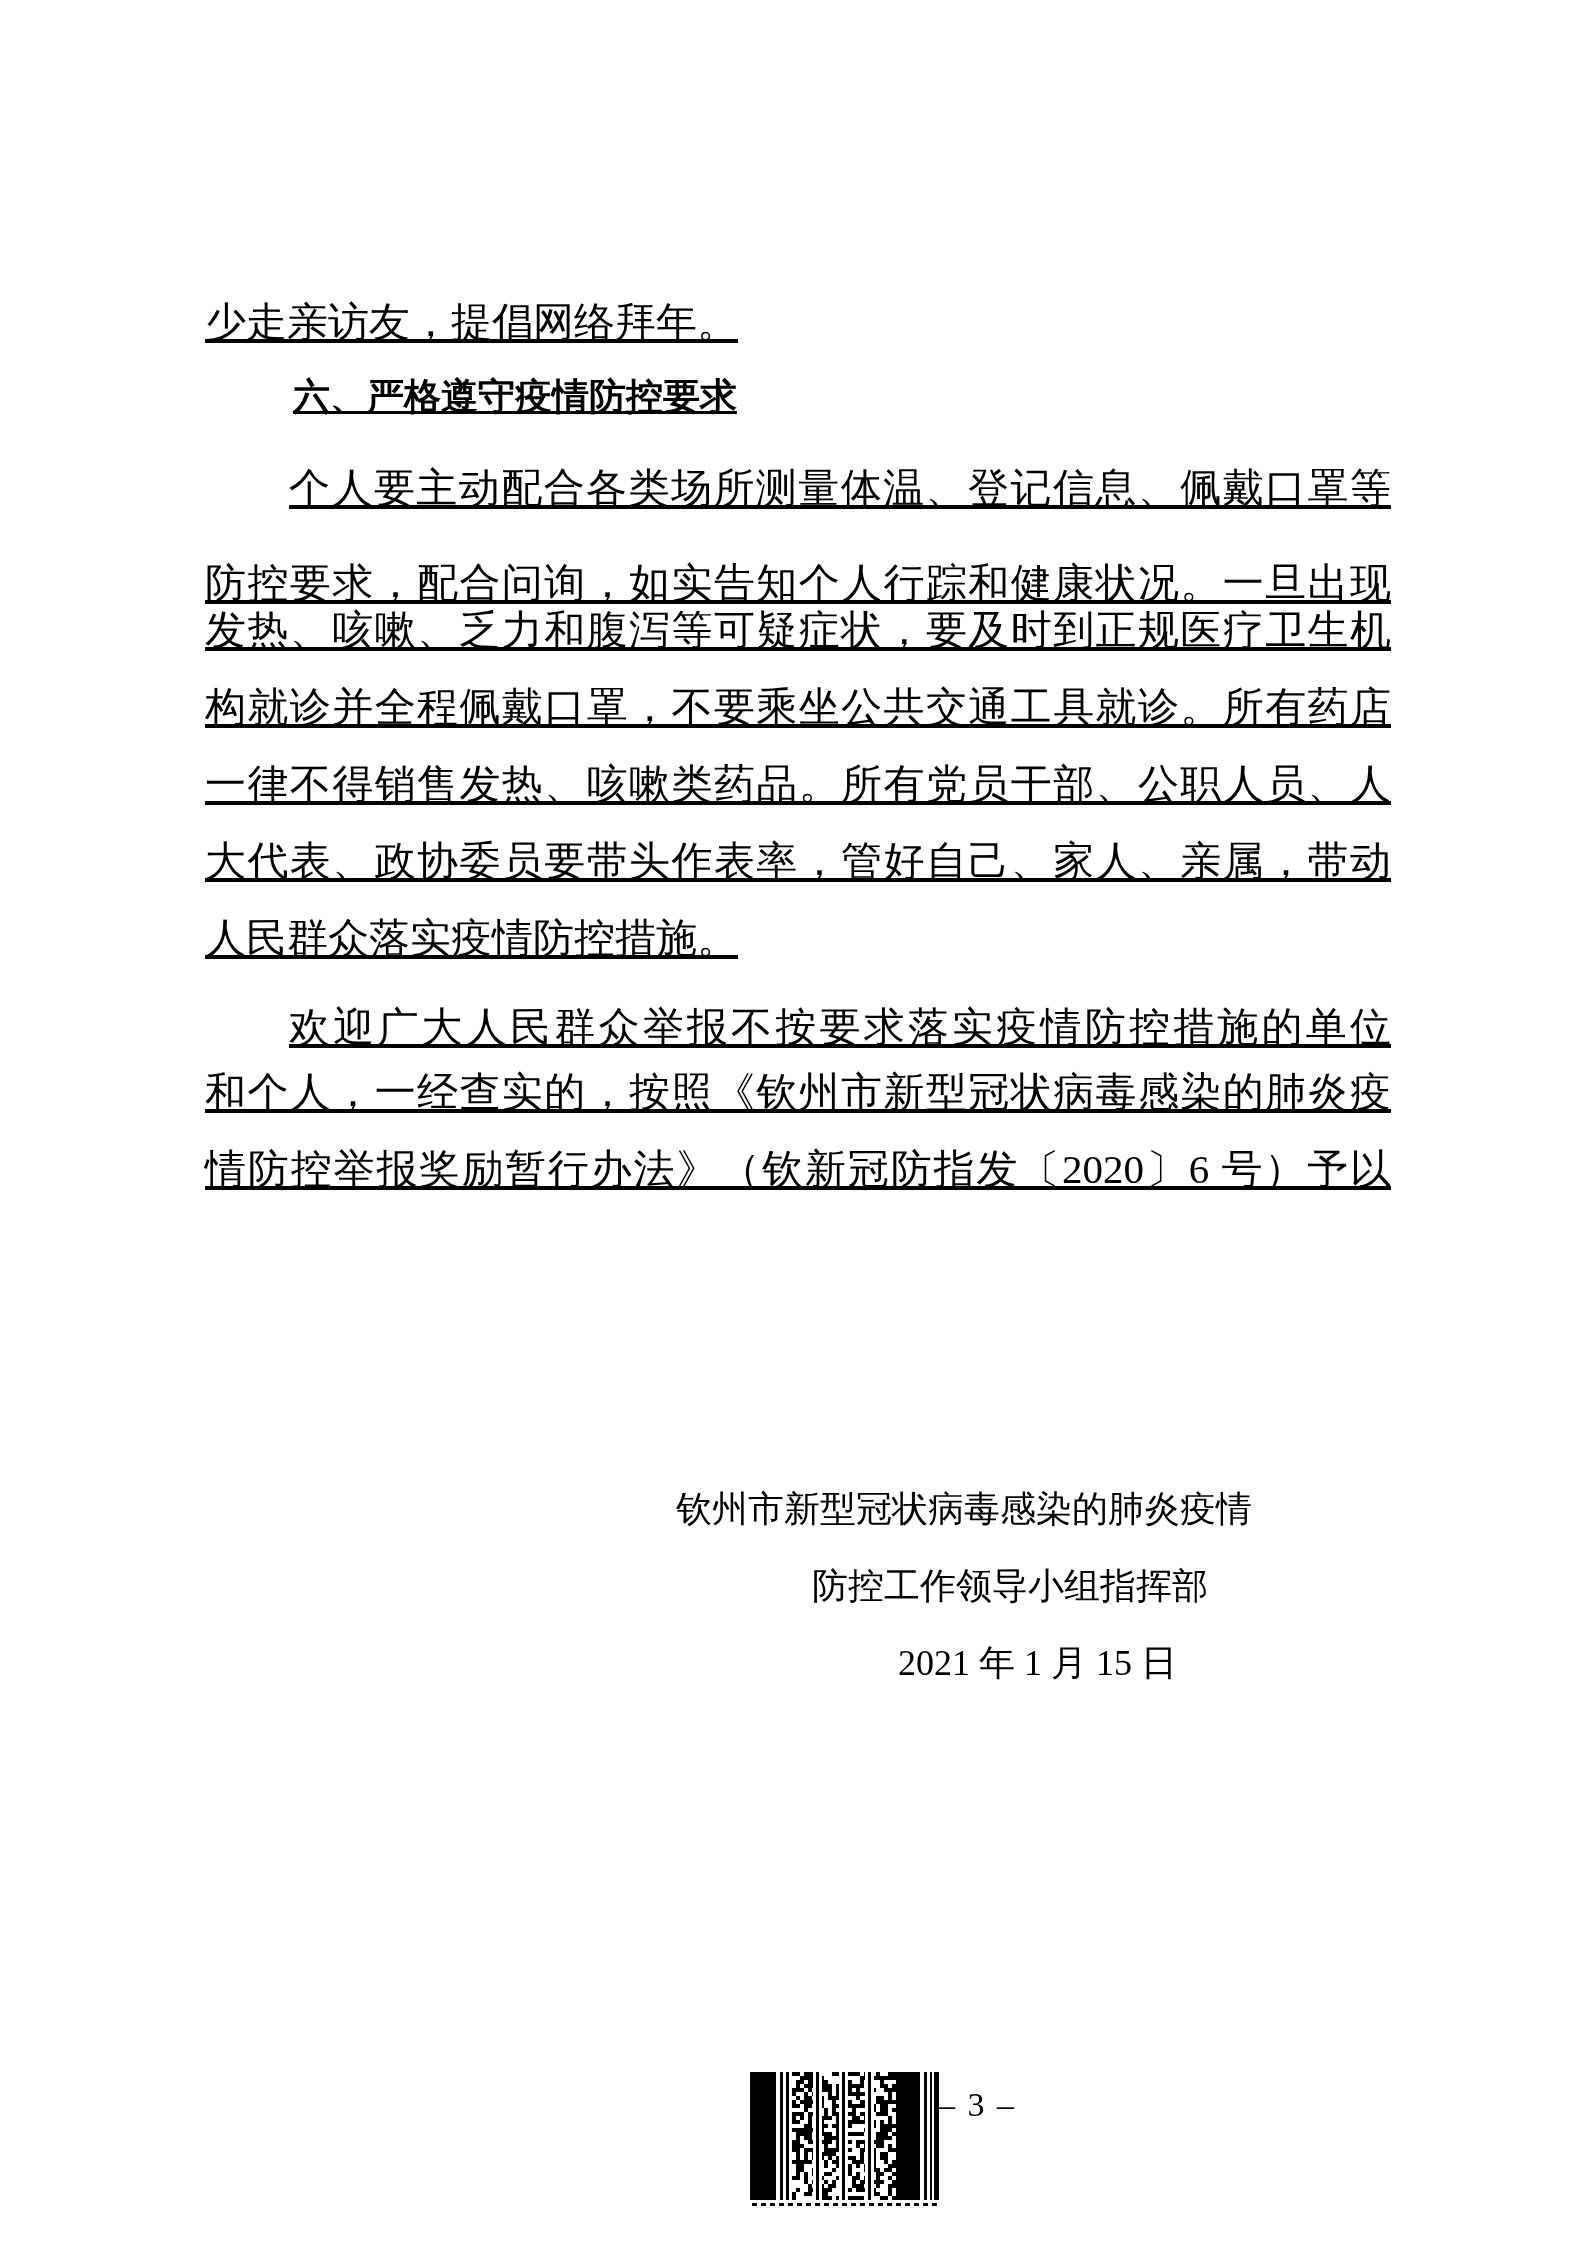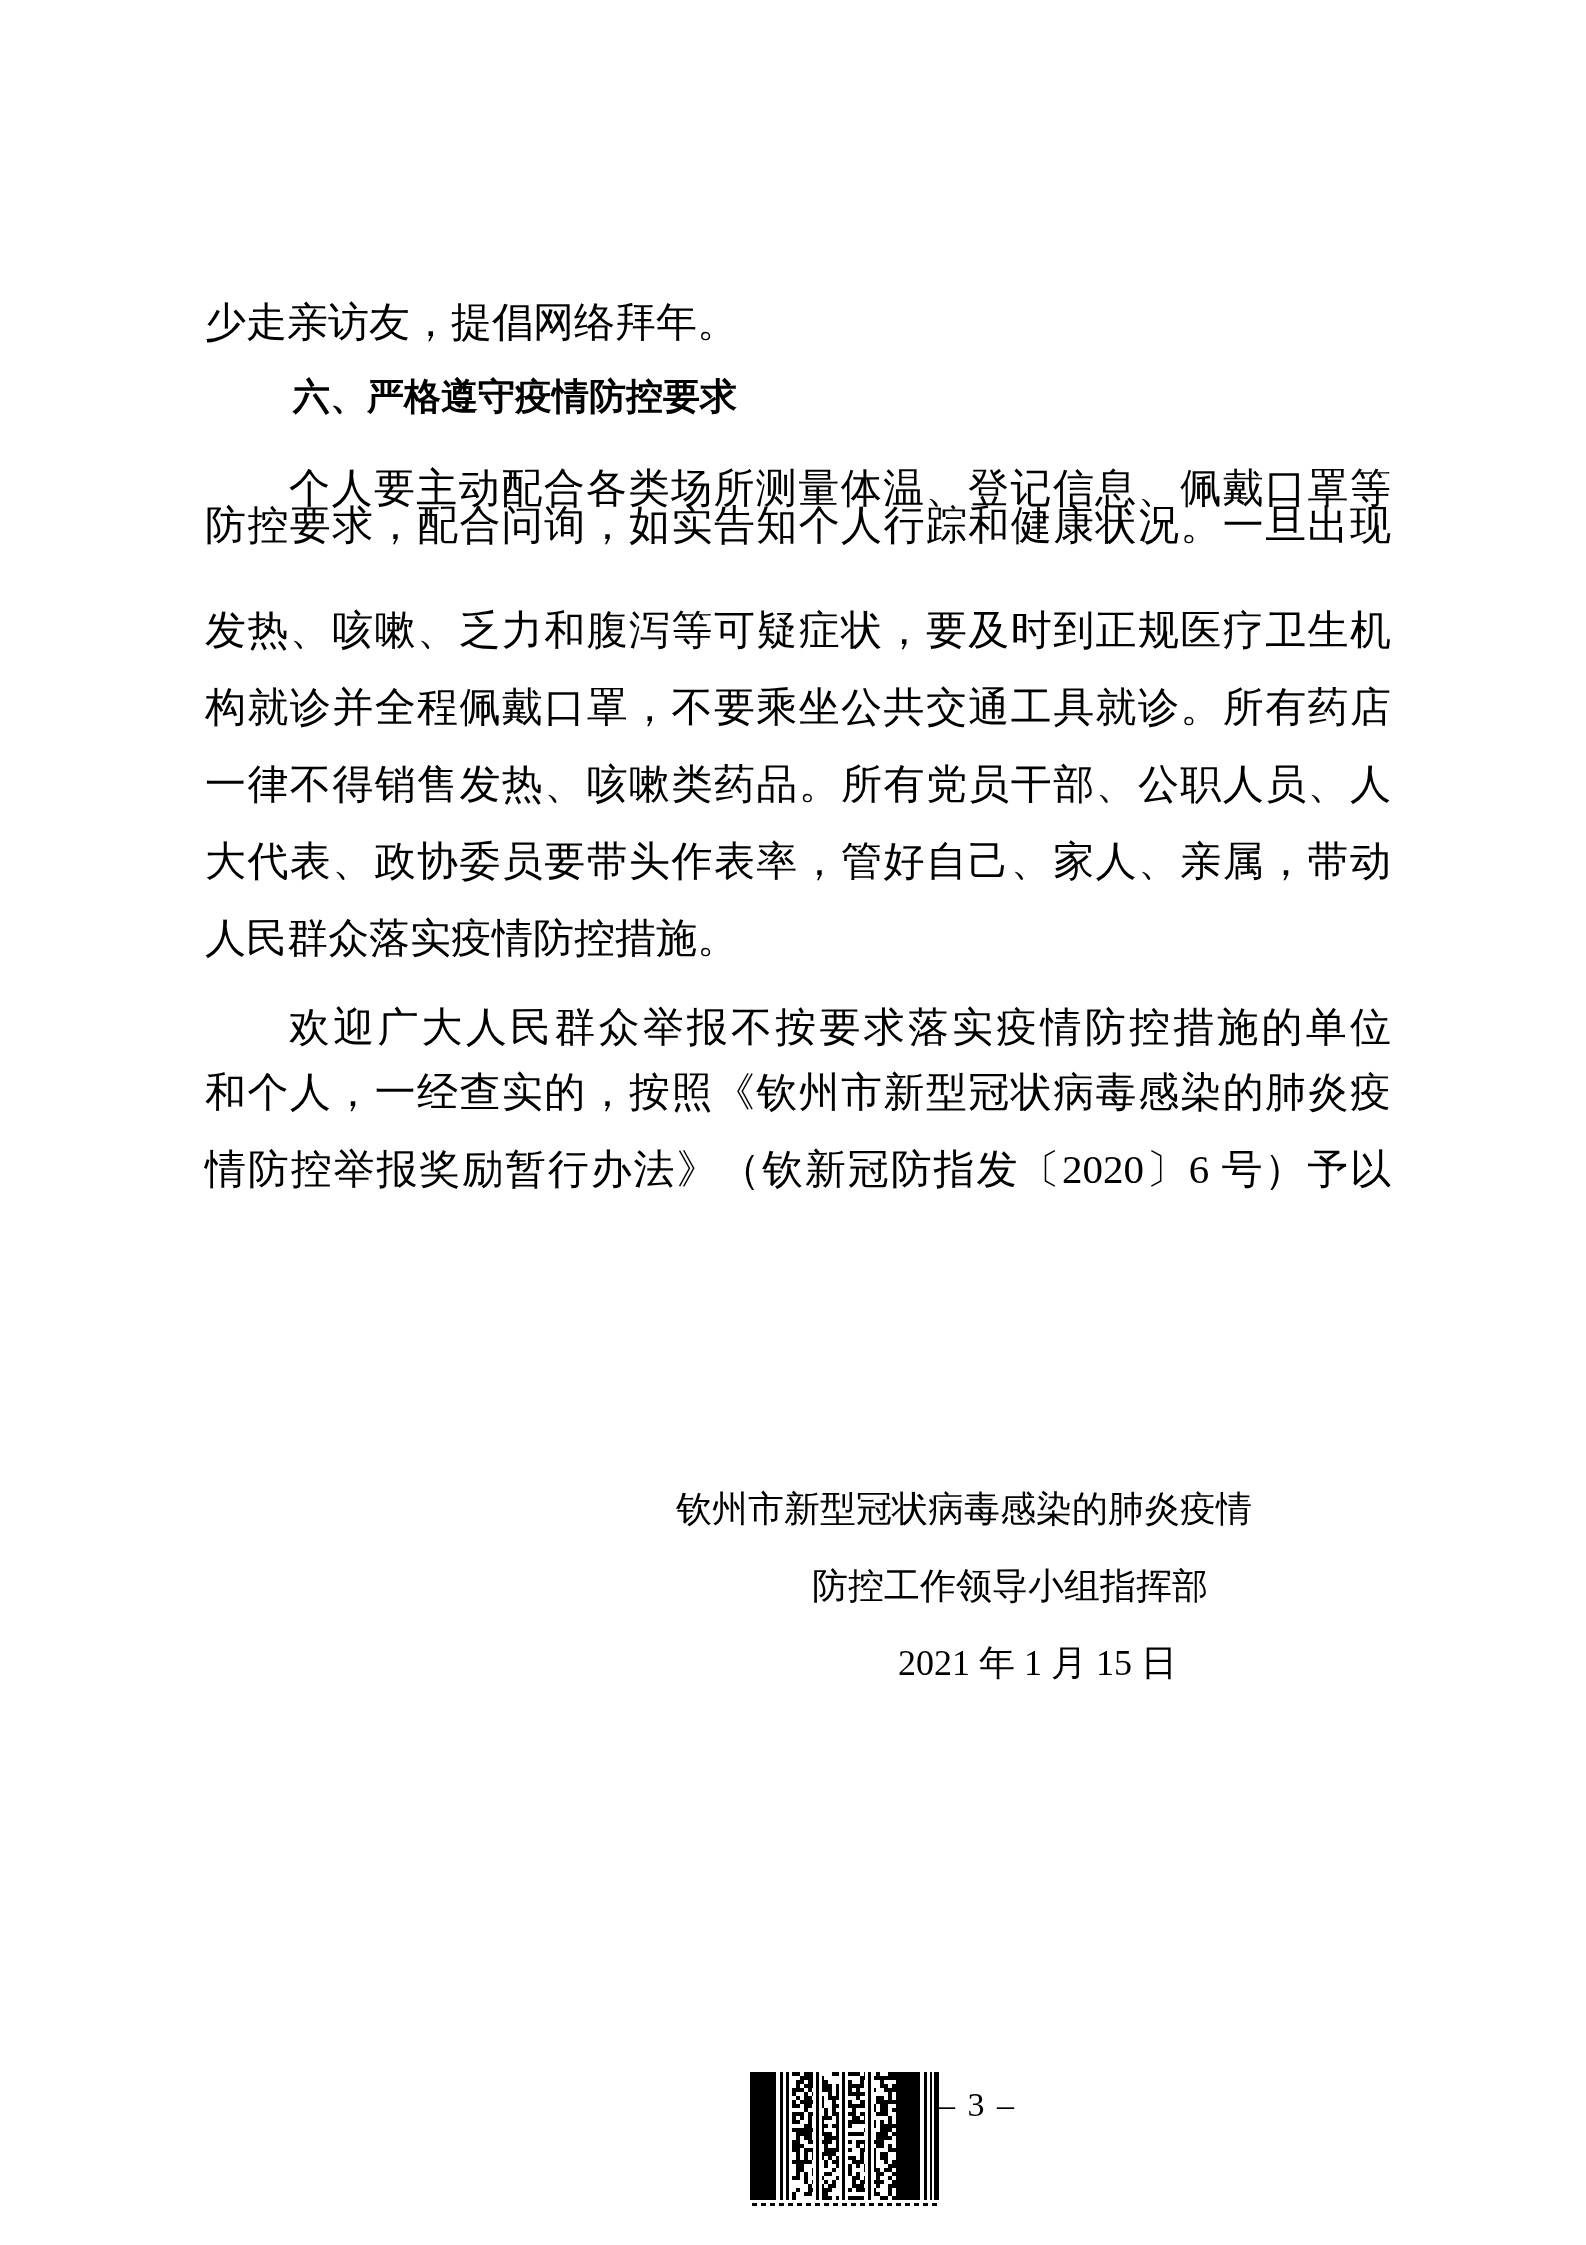--- a/index.html
+++ b/index.html
@@ -10,20 +10,21 @@
     overflow:hidden;
     color:#000;
     font-family:"Liberation Serif","DejaVu Serif",serif;
   }
   .bline{
     position:absolute;
     left:205px;
     width:1186px;
     font-size:41px;
     line-height:54px;
+    text-decoration:underline;
   }
   .just{
     text-align:justify;
     text-align-last:justify;
   }
   .indent{
     padding-left:84px;
     width:1102px;
     margin-top:12px;
   }
@@ -58,21 +59,21 @@
 </head>
 <body>
 
 <div class="page">
 
   <div class="bline" style="top:295px">少走亲访友，提倡网络拜年。</div>
 
   <div class="bline heading" style="top:370px">六、严格遵守疫情防控要求</div>
 
   <div class="bline just indent" style="top:449px">个人要主动配合各类场所测量体温、登记信息、佩戴口罩等</div>
-  <div class="bline just" style="top:498px">防控要求，配合问询，如实告知个人行踪和健康状况。一旦出现</div>
+  <div class="bline just" style="top:556px">防控要求，配合问询，如实告知个人行踪和健康状况。一旦出现</div>
   <div class="bline just" style="top:603px">发热、咳嗽、乏力和腹泻等可疑症状，要及时到正规医疗卫生机</div>
   <div class="bline just" style="top:680px">构就诊并全程佩戴口罩，不要乘坐公共交通工具就诊。所有药店</div>
   <div class="bline just" style="top:757px">一律不得销售发热、咳嗽类药品。所有党员干部、公职人员、人</div>
   <div class="bline just" style="top:834px">大代表、政协委员要带头作表率，管好自己、家人、亲属，带动</div>
   <div class="bline" style="top:911px">人民群众落实疫情防控措施。</div>
 
   <div class="bline just indent" style="top:988px">欢迎广大人民群众举报不按要求落实疫情防控措施的单位</div>
   <div class="bline just" style="top:1065px">和个人，一经查实的，按照《钦州市新型冠状病毒感染的肺炎疫</div>
   <div class="bline just" style="top:1142px">情防控举报奖励暂行办法》（钦新冠防指发〔2020〕6 号）予以</div>
 

